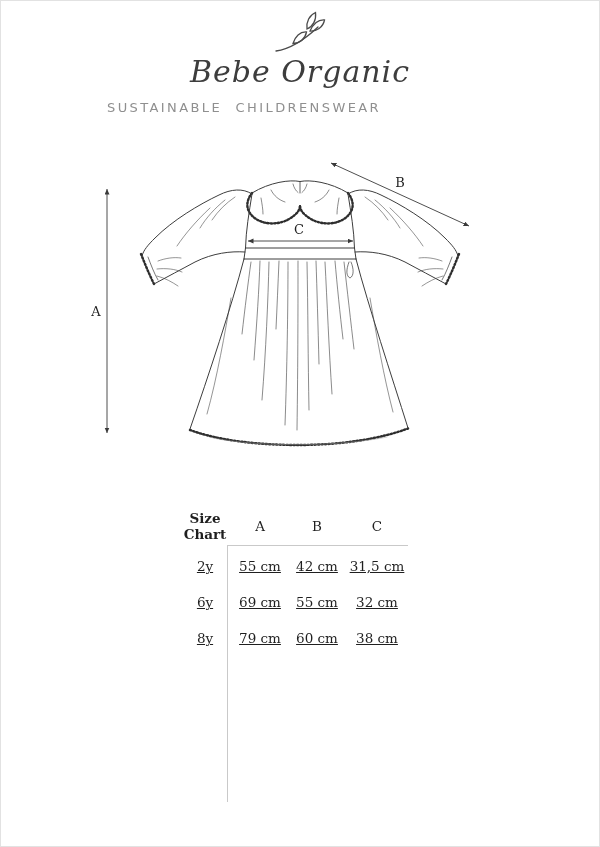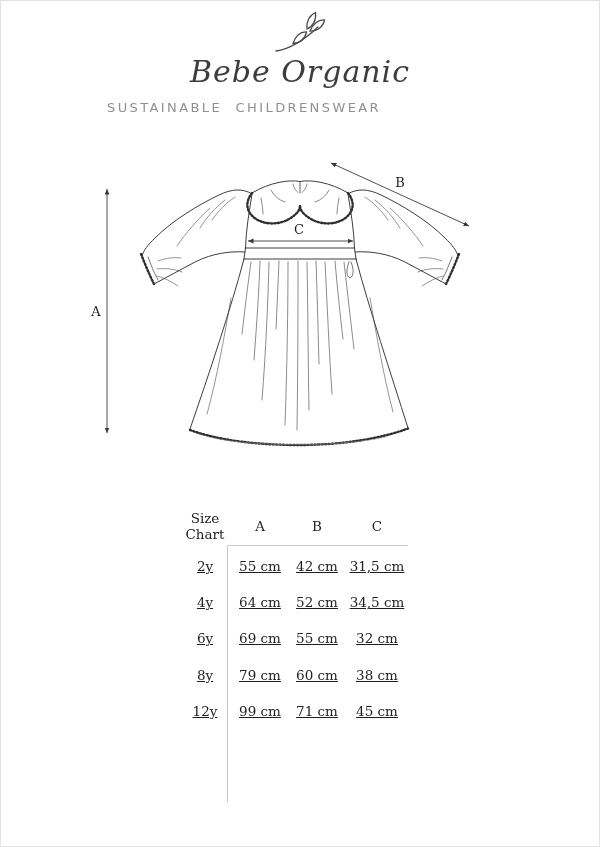--- a/index.html
+++ b/index.html
@@ -23,21 +23,21 @@
   
   .dress-svg{position:absolute;left:85px;top:148px;width:420px;height:312px;}
   .dim-label{font-family:"DejaVu Serif","Liberation Serif",serif;font-size:13px;fill:#1f1f1f;}
   
   .chart-head{
     position:absolute;left:178px;top:506px;width:230px;height:39px;
     display:grid;grid-template-columns:54px 56px 58px 62px;align-items:center;
     font-size:13.5px;color:#1f1f1f;
   }
   .chart-head .cell{text-align:center;}
-  .chart-title{line-height:16px;}
+  .chart-title{line-height:16px;font-weight:bold;}
   .chart-body{
     position:absolute;left:178px;top:545px;width:230px;padding-top:3px;
     font-size:13.5px;color:#1f1f1f;text-decoration:underline;
   }
   .chart-row{
     display:grid;grid-template-columns:54px 56px 58px 62px;
     height:36.2px;align-items:center;
   }
   .chart-row .cell{text-align:center;}
   .rule-h{position:absolute;left:227px;top:545px;width:181px;height:1px;background:#c9c9c9;}
@@ -176,38 +176,26 @@
   <div class="rule-v"></div>
 
   <div class="chart-body">
     <div class="chart-row">
       <div class="cell">2y</div>
       <div class="cell">55 cm</div>
       <div class="cell">42 cm</div>
       <div class="cell">31,5 cm</div>
     </div>
     <div class="chart-row">
-      <div class="cell">4y</div>
-      <div class="cell">64 cm</div>
-      <div class="cell">52 cm</div>
-      <div class="cell">34,5 cm</div>
-    </div>
-    <div class="chart-row">
       <div class="cell">6y</div>
       <div class="cell">69 cm</div>
       <div class="cell">55 cm</div>
       <div class="cell">32 cm</div>
     </div>
     <div class="chart-row">
       <div class="cell">8y</div>
       <div class="cell">79 cm</div>
       <div class="cell">60 cm</div>
       <div class="cell">38 cm</div>
     </div>
-    <div class="chart-row">
-      <div class="cell">12y</div>
-      <div class="cell">99 cm</div>
-      <div class="cell">71 cm</div>
-      <div class="cell">45 cm</div>
-    </div>
   </div>
 
 </div>
 
 </body></html>

